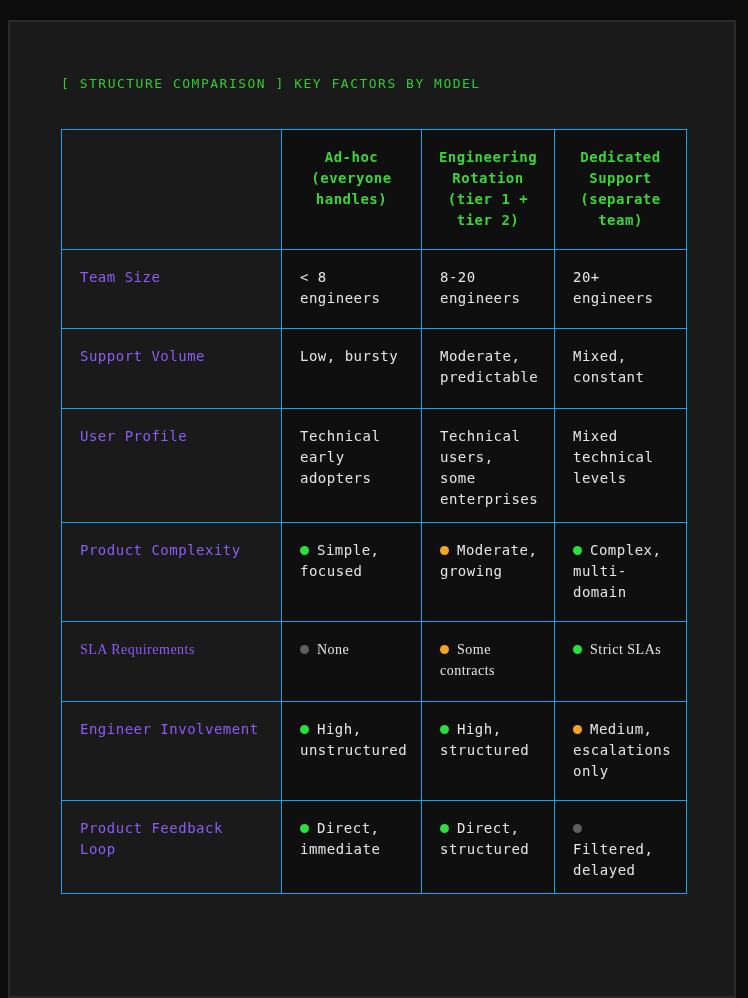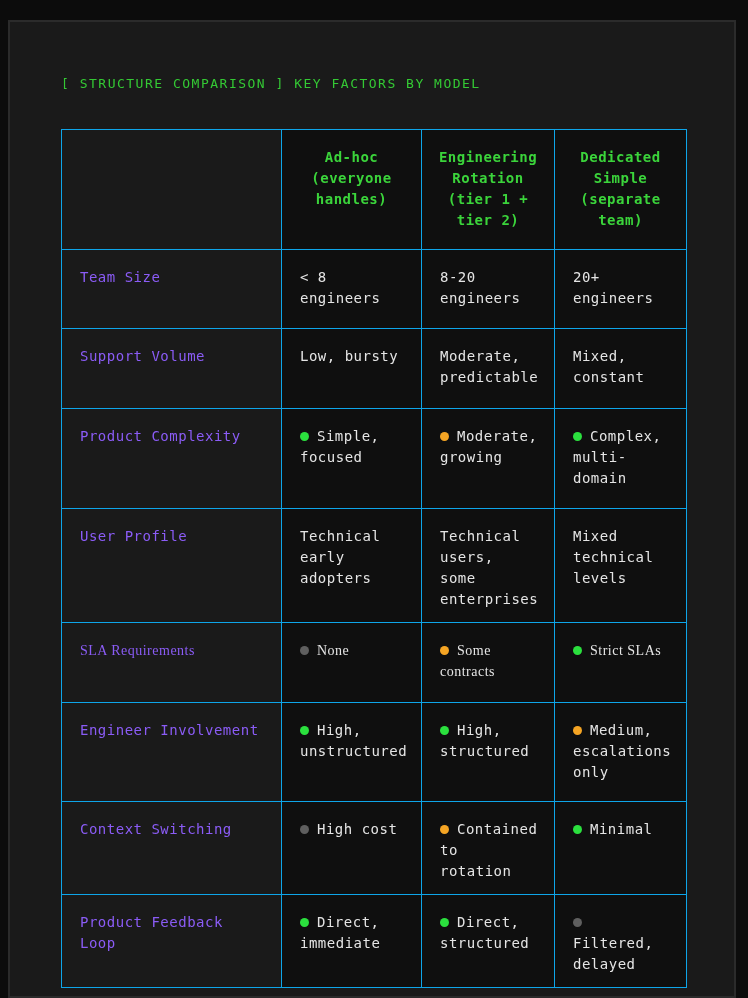--- a/index.html
+++ b/index.html
@@ -93,67 +93,61 @@
       <col class="c-label">
         <col class="c-1">
         <col class="c-2">
         <col class="c-3">
     </colgroup>
     <thead>
       <tr>
         <th class="corner"></th>
         <th>Ad-hoc (everyone handles)</th>
         <th>Engineering Rotation (tier 1 + tier 2)</th>
-        <th>Dedicated Simple (separate team)</th>
+        <th>Dedicated Support (separate team)</th>
       </tr>
     </thead>
     <tbody id="table-body">
         <tr>
           <td class="row-label">Team Size</td>
           <td class="cell">&lt; 8 engineers</td>
           <td class="cell">8-20 engineers</td>
           <td class="cell">20+ engineers</td>
         </tr>
         <tr>
           <td class="row-label">Support Volume</td>
           <td class="cell">Low, bursty</td>
           <td class="cell">Moderate, predictable</td>
           <td class="cell">Mixed, constant</td>
         </tr>
         <tr>
+          <td class="row-label">User Profile</td>
+          <td class="cell">Technical early adopters</td>
+          <td class="cell">Technical users, some enterprises</td>
+          <td class="cell">Mixed technical levels</td>
+        </tr>
+        <tr>
           <td class="row-label">Product Complexity</td>
           <td class="cell"><span class="dot" style="background: rgb(43, 224, 62);"></span>Simple, focused</td>
           <td class="cell"><span class="dot" style="background: rgb(245, 165, 36);"></span>Moderate, growing</td>
           <td class="cell"><span class="dot" style="background: rgb(43, 224, 62);"></span>Complex, multi-domain</td>
-        </tr>
-        <tr>
-          <td class="row-label">User Profile</td>
-          <td class="cell">Technical early adopters</td>
-          <td class="cell">Technical users, some enterprises</td>
-          <td class="cell">Mixed technical levels</td>
         </tr>
         <tr>
           <td class="row-label">SLA Requirements</td>
           <td class="cell"><span class="dot" style="background: rgb(95, 95, 95);"></span>None</td>
           <td class="cell"><span class="dot" style="background: rgb(245, 165, 36);"></span>Some contracts</td>
           <td class="cell"><span class="dot" style="background: rgb(43, 224, 62);"></span>Strict SLAs</td>
         </tr>
         <tr>
           <td class="row-label">Engineer Involvement</td>
           <td class="cell"><span class="dot" style="background: rgb(43, 224, 62);"></span>High, unstructured</td>
           <td class="cell"><span class="dot" style="background: rgb(43, 224, 62);"></span>High, structured</td>
           <td class="cell"><span class="dot" style="background: rgb(245, 165, 36);"></span>Medium, escalations only</td>
         </tr>
         <tr>
-          <td class="row-label">Context Switching</td>
-          <td class="cell"><span class="dot" style="background: rgb(95, 95, 95);"></span>High cost</td>
-          <td class="cell"><span class="dot" style="background: rgb(245, 165, 36);"></span>Contained to rotation</td>
-          <td class="cell"><span class="dot" style="background: rgb(43, 224, 62);"></span>Minimal</td>
-        </tr>
-        <tr>
           <td class="row-label">Product Feedback Loop</td>
           <td class="cell"><span class="dot" style="background: rgb(43, 224, 62);"></span>Direct, immediate</td>
           <td class="cell"><span class="dot" style="background: rgb(43, 224, 62);"></span>Direct, structured</td>
           <td class="cell"><span class="dot" style="background: rgb(95, 95, 95);"></span>Filtered, delayed</td>
         </tr>
       </tbody>
   </table>
 </div>
 
 </body></html>

